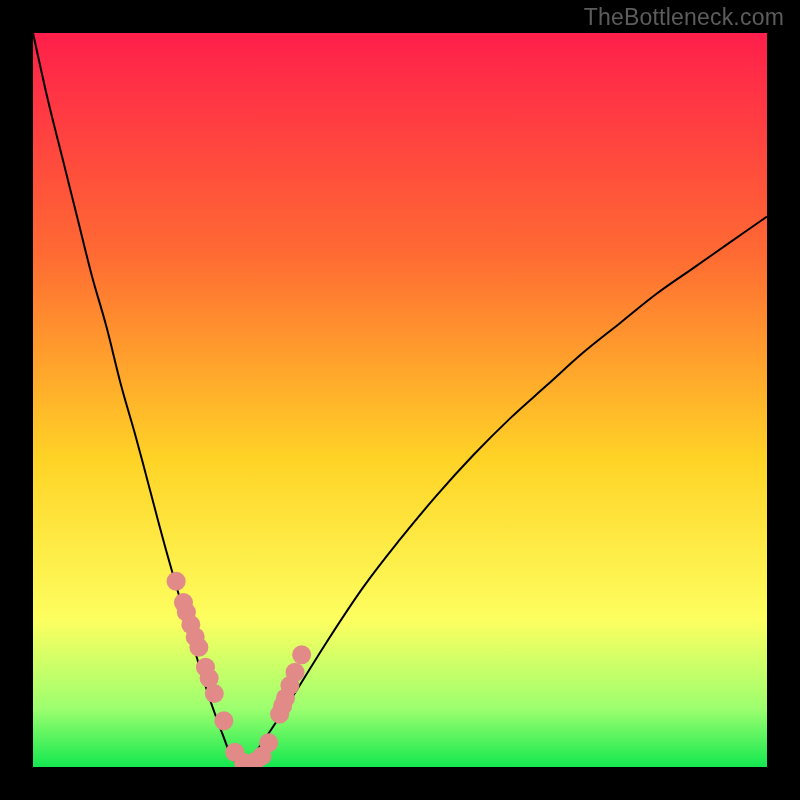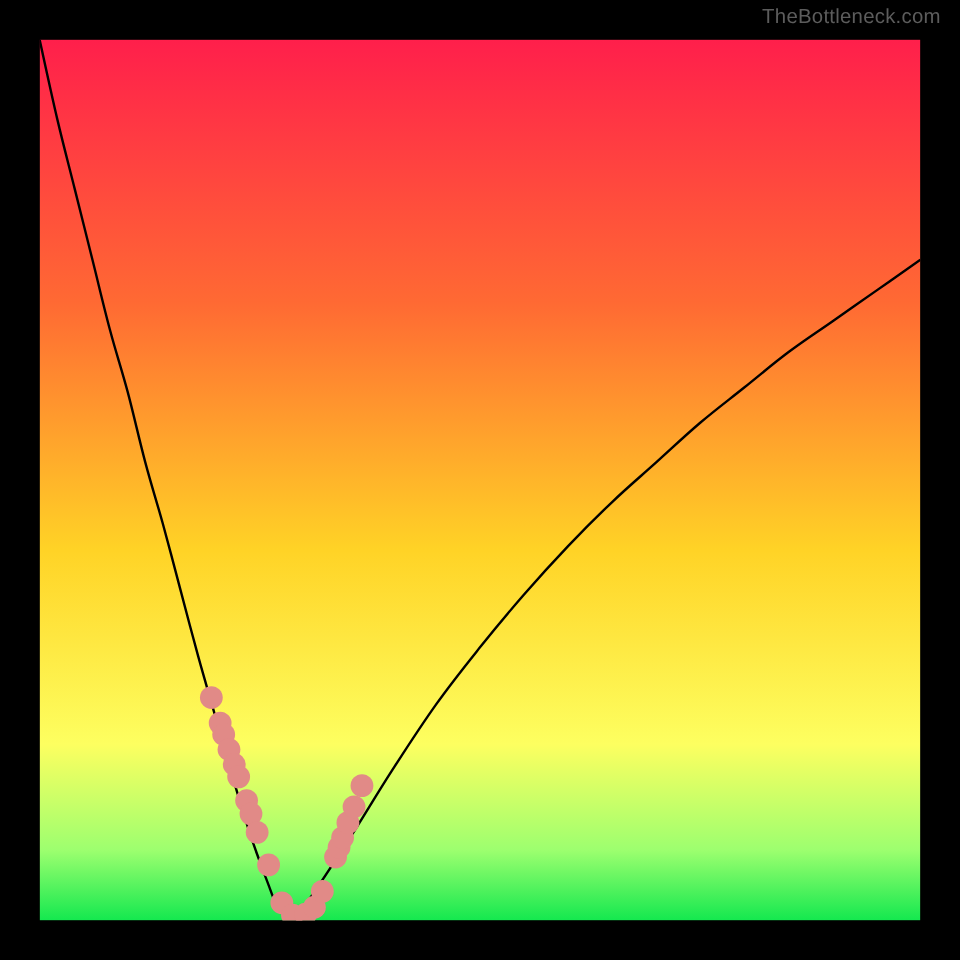--- a/index.html
+++ b/index.html
@@ -22,21 +22,21 @@
     top: 33px;
     left: 33px;
     width: 734px;
     height: 734px;
   }
   .watermark {
     position: absolute;
     top: 4px;
     right: 16px;
     color: #5c5c5c;
-    font-size: 17px;
+    font-size: 23px;
     letter-spacing: 0.2px;
     font-weight: 400;
   }
   svg { display: block; }
 </style>
 </head>
 <body>
 
 <div class="frame">
   <div class="plot-area">

